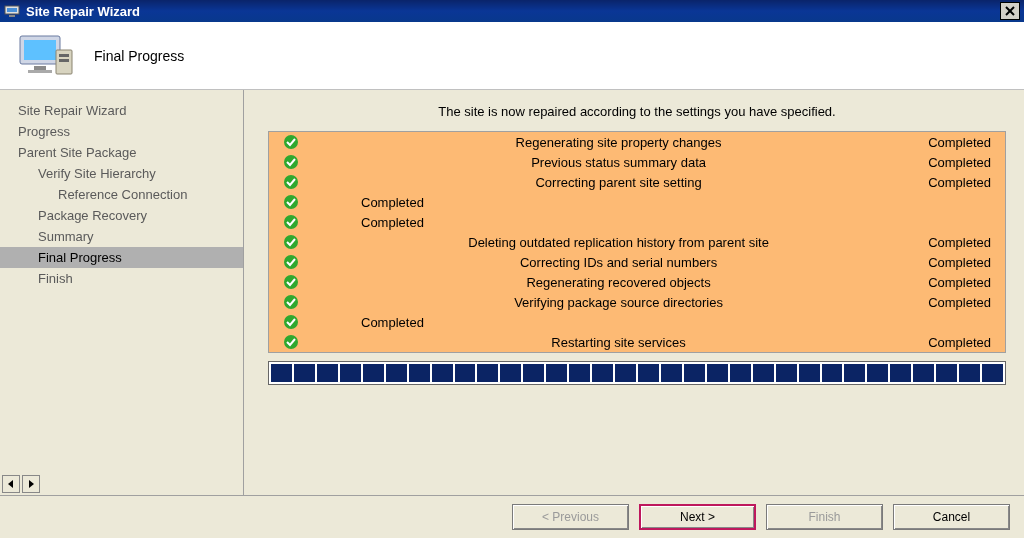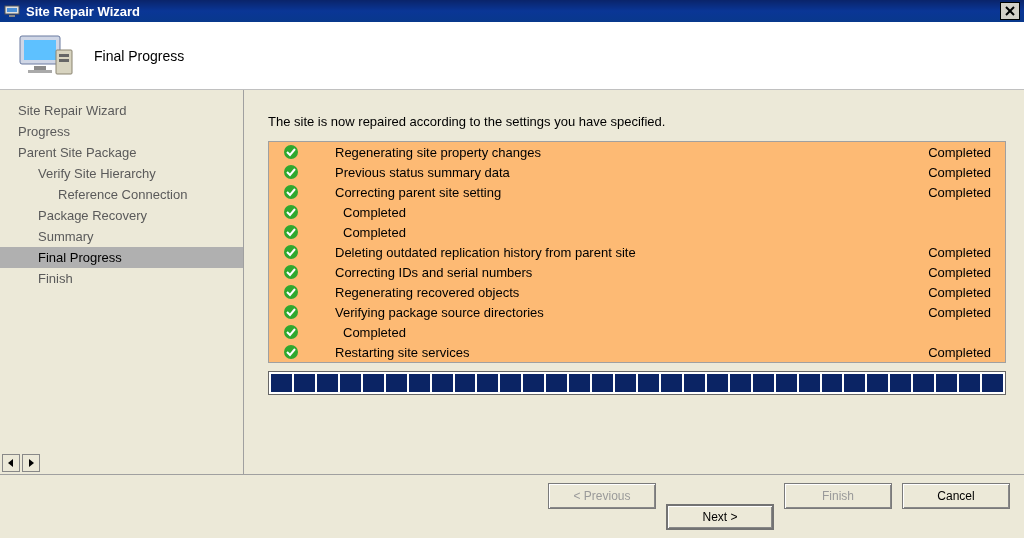--- a/index.html
+++ b/index.html
@@ -93,23 +93,24 @@
     .sidebar .scroll-arrows .arrow {
       width: 18px; height: 18px;
       background: #ece9d8;
       border: 1px solid #888;
       display: flex; align-items: center; justify-content: center;
       font-size: 10px;
       cursor: pointer;
     }
     .main {
       flex: 1;
-      padding: 24px 18px 10px 24px;
+      padding: 14px 18px 10px 24px;
       display: flex;
       flex-direction: column;
+      text-align: center;
     }
     .main .message {
       font-size: 13px;
       color: #000;
       margin-bottom: 12px;
     }
     .task-panel {
       background: #fdba74;
       border: 1px solid #a0a0a0;
       flex: 0 0 auto;
@@ -125,21 +126,21 @@
       width: 16px; height: 16px;
       margin-right: 36px;
       flex-shrink: 0;
     }
     .task-row .task-text {
       flex: 1;
       color: #000;
     }
     .task-row .task-status {
       color: #000;
-      margin-left: 8px;
+      margin-left: 26px;
     }
     .progress-bar {
       margin-top: 8px;
       height: 24px;
       border: 1px solid #666;
       background: #fff;
       display: flex;
       gap: 2px;
       padding: 2px;
     }
@@ -149,36 +150,35 @@
     }
     .footer {
       border-top: 1px solid #a0a0a0;
       background: #ece9d8;
       padding: 8px 14px;
       display: flex;
       justify-content: flex-end;
       gap: 10px;
     }
     .footer button {
-      width: 108px;
+      width: 117px;
       height: 26px;
       font-family: inherit;
       font-size: 12px;
       background: #ece9d8;
       border: 1px solid #7a7a7a;
       box-shadow: inset 1px 1px 0 #fff, inset -1px -1px 0 #888;
       cursor: pointer;
     }
     .footer button:disabled {
       color: #9a9a9a;
       cursor: default;
     }
     .footer button.default {
-      border: 2px solid #737373;
-      margin-top: 21px;
+      border: 2px solid #be185d;
     }
   </style>
 </head>
 <body>
 
 <div class="titlebar">
   <span class="app-icon">
     <svg viewBox="0 0 16 16" width="16" height="16">
       <rect x="1" y="3" width="14" height="8" fill="#e0e0e0" stroke="#555"></rect>
       <rect x="3" y="5" width="10" height="4" fill="#4a90d9"></rect>

